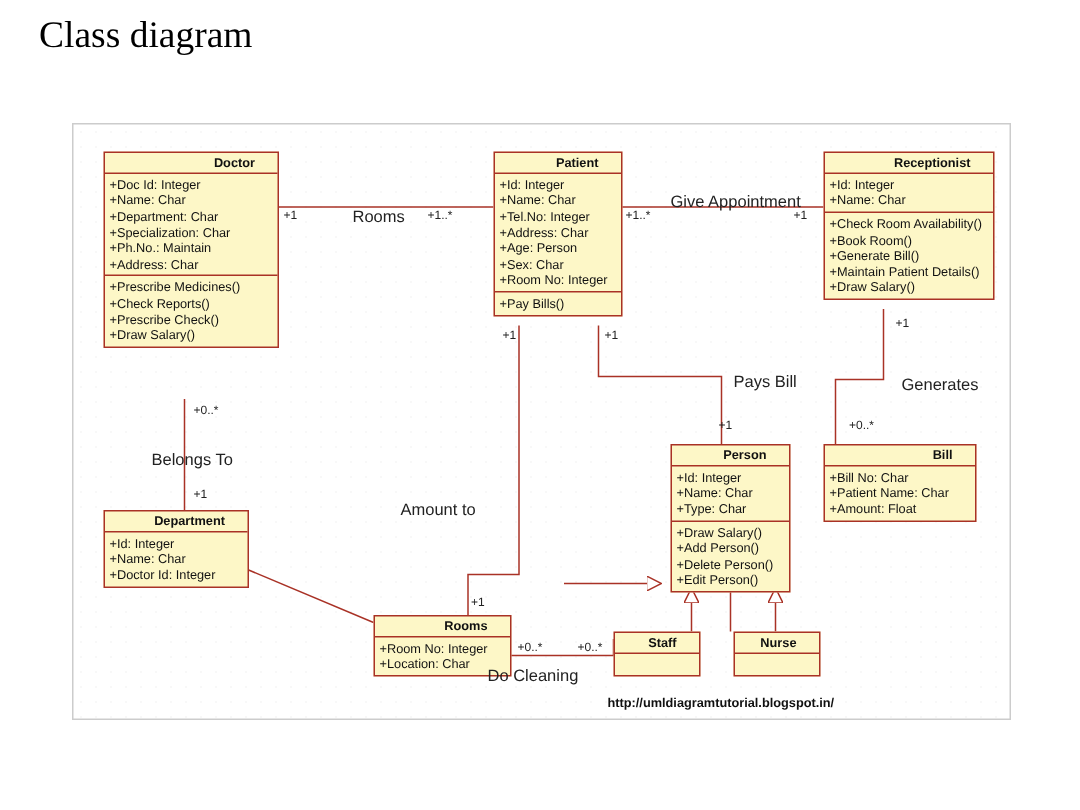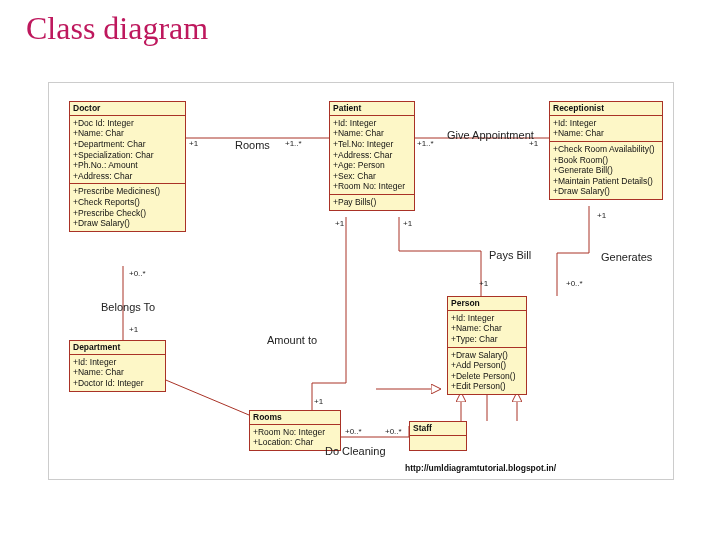--- a/index.html
+++ b/index.html
@@ -1,20 +1,20 @@
 <!DOCTYPE html>
 <html><head>
 <meta charset="utf-8">
 <style>
   html,body{margin:0;padding:0;background:#fff;font-family:Georgia,'Times New Roman',serif;color:#111;width:720px;height:540px;overflow:hidden}
-  .title{position:absolute;left:26px;top:10px;font-size:32px;color:#be185d}
+  .title{position:absolute;left:26px;top:10px;font-size:25px;color:#000000}
   .canvas{position:absolute;left:48px;top:82px;width:624px;height:396px;border:1px solid #ccc;background:#fff;
     background-image:radial-gradient(#e3e3e3 0.6px,transparent 0.6px);background-size:10px 10px}
   .cls{position:absolute;background:#fdf7c7;border:1px solid #a93226;font-family:Helvetica,Arial,sans-serif;font-size:8.5px;line-height:1.25;}
-  .cls .cname{font-weight:bold;text-align:left;border-bottom:1px solid #a93226;padding:1px 3px}
+  .cls .cname{font-weight:bold;text-align:right;border-bottom:1px solid #a93226;padding:1px 15px}
   .cls .sect{border-bottom:1px solid #a93226;padding:2px 3px}
   .cls .sect:last-child{border-bottom:none}
   .cls .row{white-space:nowrap}
   svg.overlay{position:absolute;left:0;top:0;width:624px;height:396px;pointer-events:none}
   .relLabel{position:absolute;font-family:Helvetica,Arial,sans-serif;font-size:11px;color:#222;background:transparent;white-space:nowrap}
   .mult{position:absolute;font-family:Helvetica,Arial,sans-serif;font-size:8px;color:#222}
   .credit{position:absolute;font-family:Helvetica,Arial,sans-serif;font-size:8.5px;color:#111;font-weight:bold}
 </style>
 </head>
 <body>
@@ -45,21 +45,21 @@
     </g>
   </svg>
 
   <div class="cls" style="left:20px;top:18px;width:115px">
     <div class="cname">Doctor</div>
     <div class="sect">
       <div class="row">+Doc Id: Integer</div>
       <div class="row">+Name: Char</div>
       <div class="row">+Department: Char</div>
       <div class="row">+Specialization: Char</div>
-      <div class="row">+Ph.No.: Amount</div>
+      <div class="row">+Ph.No.: Maintain</div>
       <div class="row">+Address: Char</div>
     </div>
     <div class="sect">
       <div class="row">+Prescribe Medicines()</div>
       <div class="row">+Check Reports()</div>
       <div class="row">+Prescribe Check()</div>
       <div class="row">+Draw Salary()</div>
     </div>
   </div>
 
@@ -111,34 +111,46 @@
       <div class="row">+Type: Char</div>
     </div>
     <div class="sect">
       <div class="row">+Draw Salary()</div>
       <div class="row">+Add Person()</div>
       <div class="row">+Delete Person()</div>
       <div class="row">+Edit Person()</div>
     </div>
   </div>
 
+  <div class="cls" style="left:500px;top:213px;width:100px">
+    <div class="cname">Bill</div>
+    <div class="sect">
+      <div class="row">+Bill No: Char</div>
+      <div class="row">+Patient Name: Char</div>
+      <div class="row">+Amount: Float</div>
+    </div>
+  </div>
 
   <div class="cls" style="left:200px;top:327px;width:90px">
     <div class="cname">Rooms</div>
     <div class="sect">
       <div class="row">+Room No: Integer</div>
       <div class="row">+Location: Char</div>
     </div>
   </div>
 
   <div class="cls" style="left:360px;top:338px;width:56px">
     <div class="cname">Staff</div>
     <div class="sect">&nbsp;</div>
   </div>
 
+  <div class="cls" style="left:440px;top:338px;width:56px">
+    <div class="cname">Nurse</div>
+    <div class="sect">&nbsp;</div>
+  </div>
 
   <div class="relLabel" style="left:186px;top:56px">Rooms</div>
   <div class="mult" style="left:140px;top:56px">+1</div>
   <div class="mult" style="left:236px;top:56px">+1..*</div>
 
   <div class="relLabel" style="left:398px;top:46px">Give Appointment</div>
   <div class="mult" style="left:368px;top:56px">+1..*</div>
   <div class="mult" style="left:480px;top:56px">+1</div>
 
   <div class="relLabel" style="left:440px;top:166px">Pays Bill</div>

